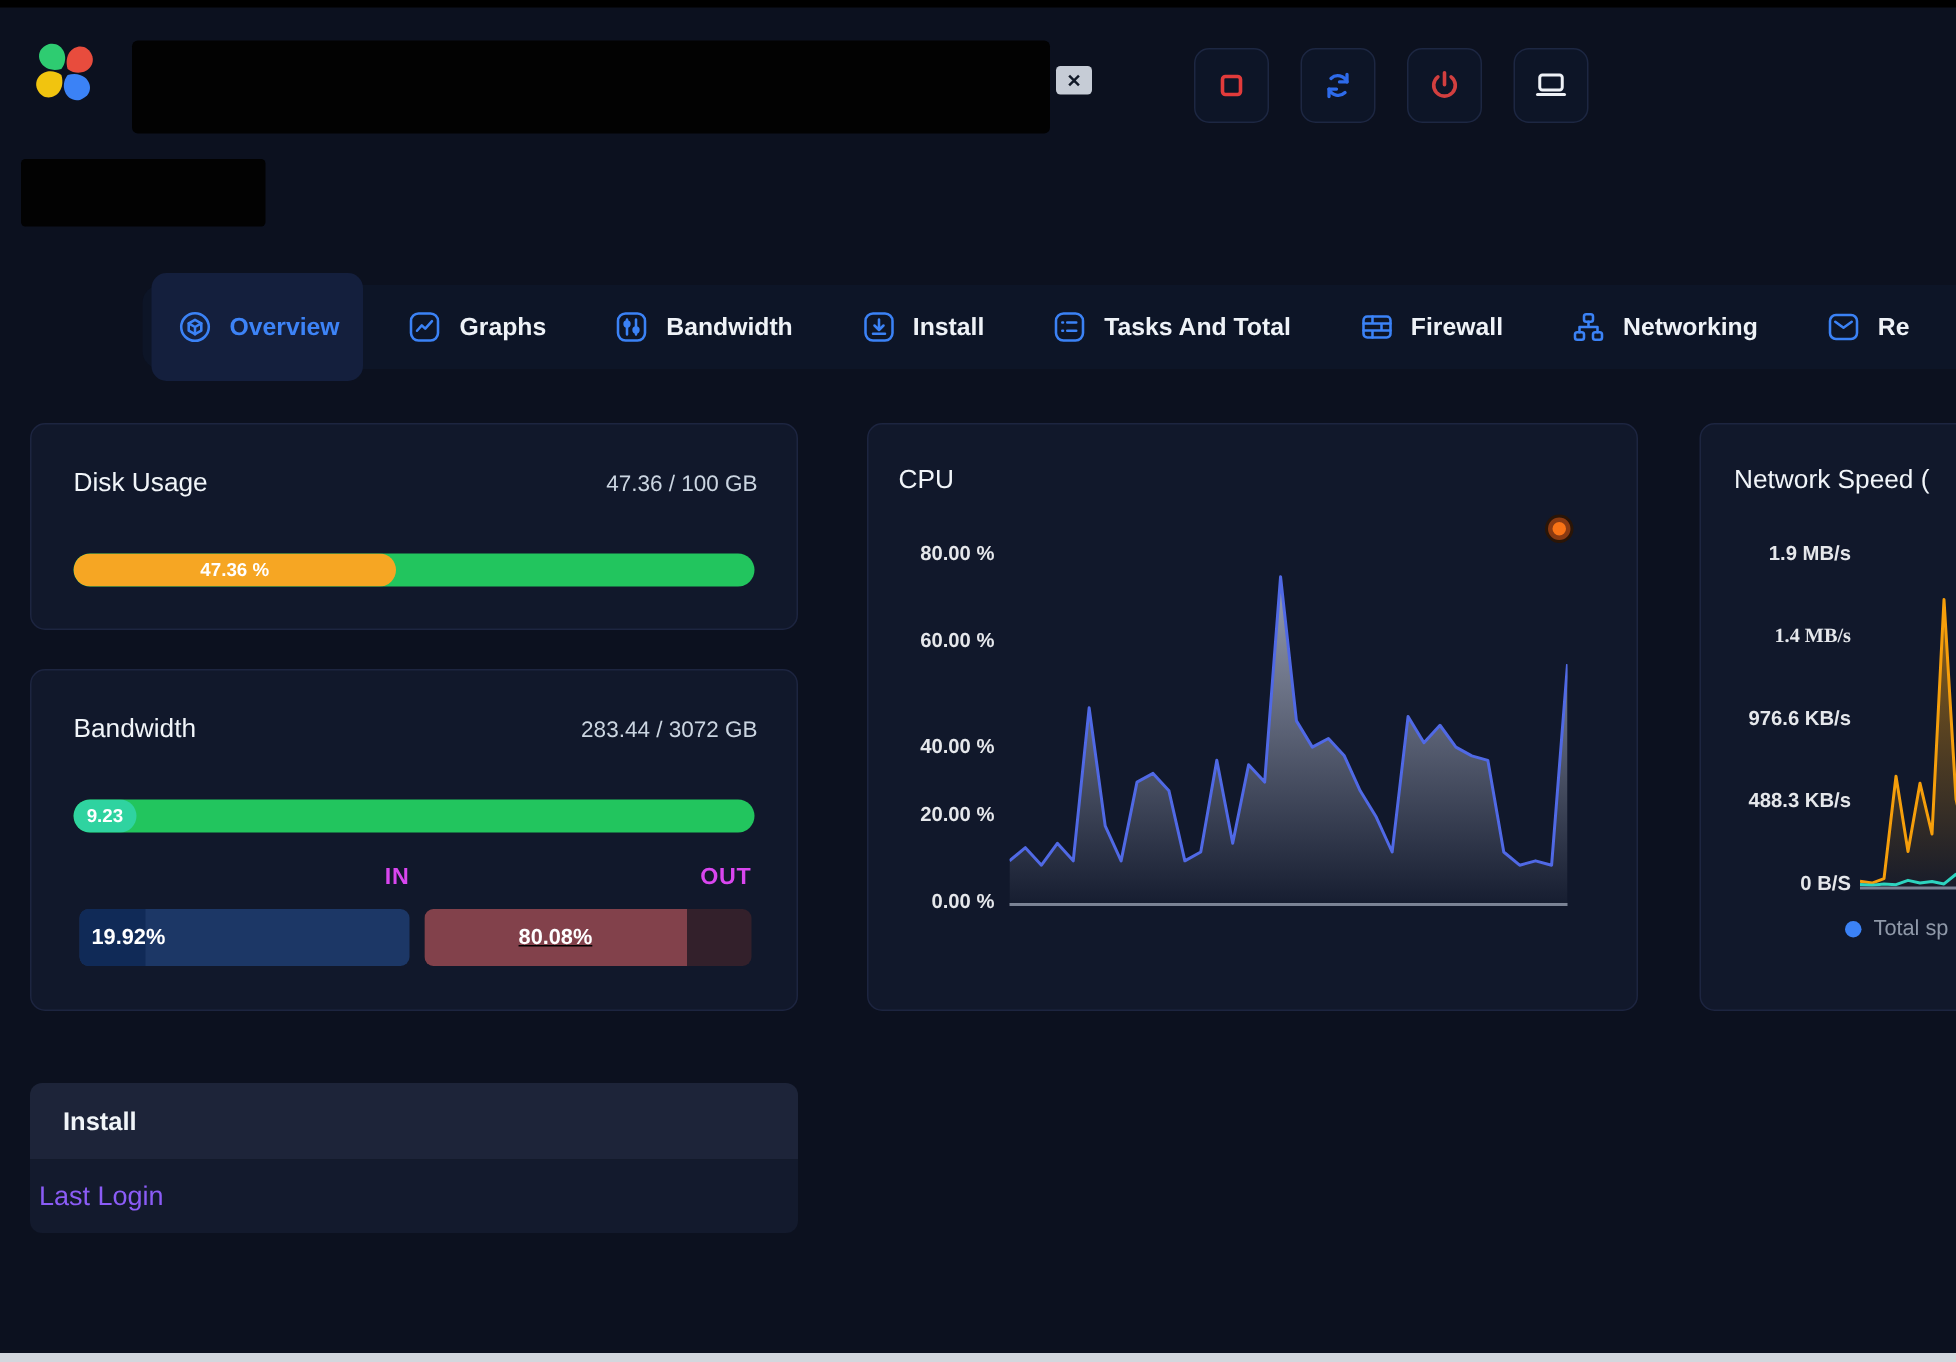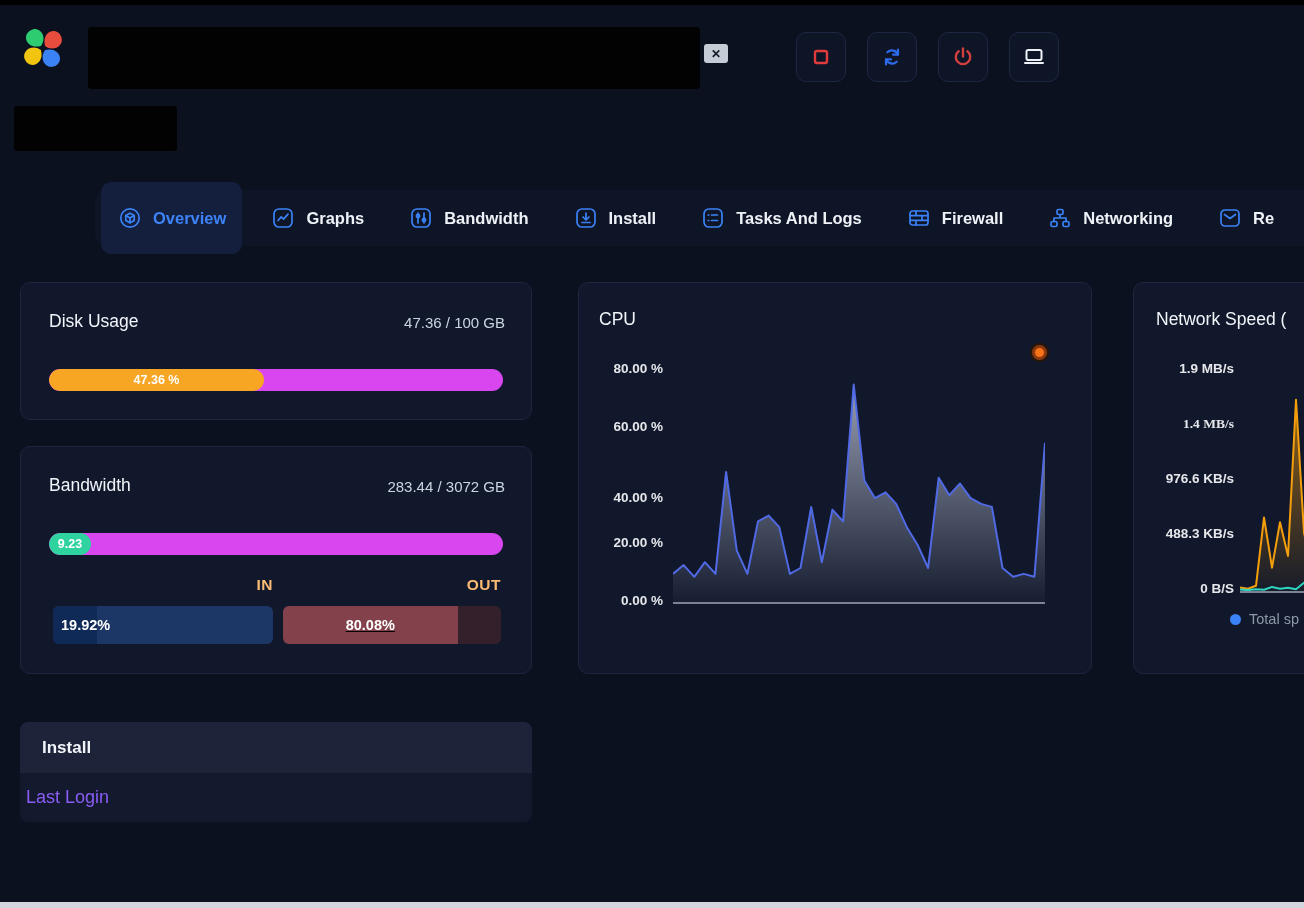--- a/index.html
+++ b/index.html
@@ -26,28 +26,28 @@
        color:#eef2f7;font-size:16.5px;font-weight:700;cursor:pointer;white-space:nowrap;}
   .tab svg{color:#3b82f6;flex:none;}
   .tab.active{background:#141f3d;color:#3d83f7;}
 
   
   .card{position:absolute;background:#11182b;border:1px solid #1d2540;border-radius:10px;box-sizing:border-box;}
   .card-title{position:absolute;left:28px;top:28px;font-size:17.5px;font-weight:400;color:#f1f5f9;}
   .card-usage{position:absolute;right:26px;top:31px;font-size:15px;color:#cbd5e1;font-weight:500;}
 
   #disk-card{left:20px;top:282px;width:512px;height:138px;}
-  .progress{position:absolute;left:28px;right:28px;top:86px;height:22px;background:#d946ef;border-radius:12px;overflow:hidden;}
+  .progress{position:absolute;left:28px;right:28px;top:86px;height:22px;background:#22c55e;border-radius:12px;overflow:hidden;}
   .progress-fill{height:100%;border-radius:12px;display:flex;align-items:center;justify-content:center;
                  font-size:12.5px;font-weight:700;color:#fff;}
   .disk-fill{background:#f6a623;}
   .bw-fill{background:#2fd3a0;min-width:38px;}
 
   #bw-card{left:20px;top:446px;width:512px;height:228px;}
-  .io-head{position:absolute;top:129px;font-size:15.5px;font-weight:600;color:#fdba74;letter-spacing:.5px;}
+  .io-head{position:absolute;top:129px;font-size:15.5px;font-weight:600;color:#d946ef;letter-spacing:.5px;}
   .io-head.in{left:32px;width:220px;text-align:right;}
   .io-head.out{left:262px;width:218px;text-align:right;}
   .io-bar{position:absolute;top:159px;height:38px;border-radius:6px;overflow:hidden;}
   .io-bar.in{left:32px;width:220px;background:#1c3766;}
   .io-bar.out{left:262px;width:218px;background:#33202b;}
   .io-fill{height:100%;}
   .in-fill{background:#102a57;}
   .out-fill{background:#82414b;display:flex;align-items:center;justify-content:center;}
   .io-label{position:absolute;left:8px;top:0;height:100%;display:flex;align-items:center;
             font-size:14.5px;font-weight:700;color:#fff;}
@@ -154,21 +154,21 @@
         <path d="M13 8v6.5M10 12l3 3 3-3M9 17.5h8"></path>
       </svg>
       <span>Install</span>
     </div>
     <div class="tab">
       <svg width="26" height="26" viewBox="0 0 26 26" fill="none" stroke="currentColor" stroke-width="1.7" stroke-linecap="round" stroke-linejoin="round">
         <rect x="4" y="4" width="18" height="18" rx="5"></rect>
         <path d="M11.5 10h6M11.5 15.5h6"></path>
         <path d="M8.2 10h.5M8.2 15.5h.5"></path>
       </svg>
-      <span>Tasks And Logs</span>
+      <span>Tasks And Total</span>
     </div>
     <div class="tab">
       <svg width="26" height="26" viewBox="0 0 26 26" fill="none" stroke="currentColor" stroke-width="1.7" stroke-linecap="round" stroke-linejoin="round">
         <rect x="4" y="6" width="18" height="14" rx="2.5"></rect>
         <path d="M4 10.7h18M4 15.3h18M10 6v4.7M16 10.7v4.6M10 15.3V20"></path>
       </svg>
       <span>Firewall</span>
     </div>
     <div class="tab">
       <svg width="26" height="26" viewBox="0 0 26 26" fill="none" stroke="currentColor" stroke-width="1.7" stroke-linecap="round" stroke-linejoin="round">

